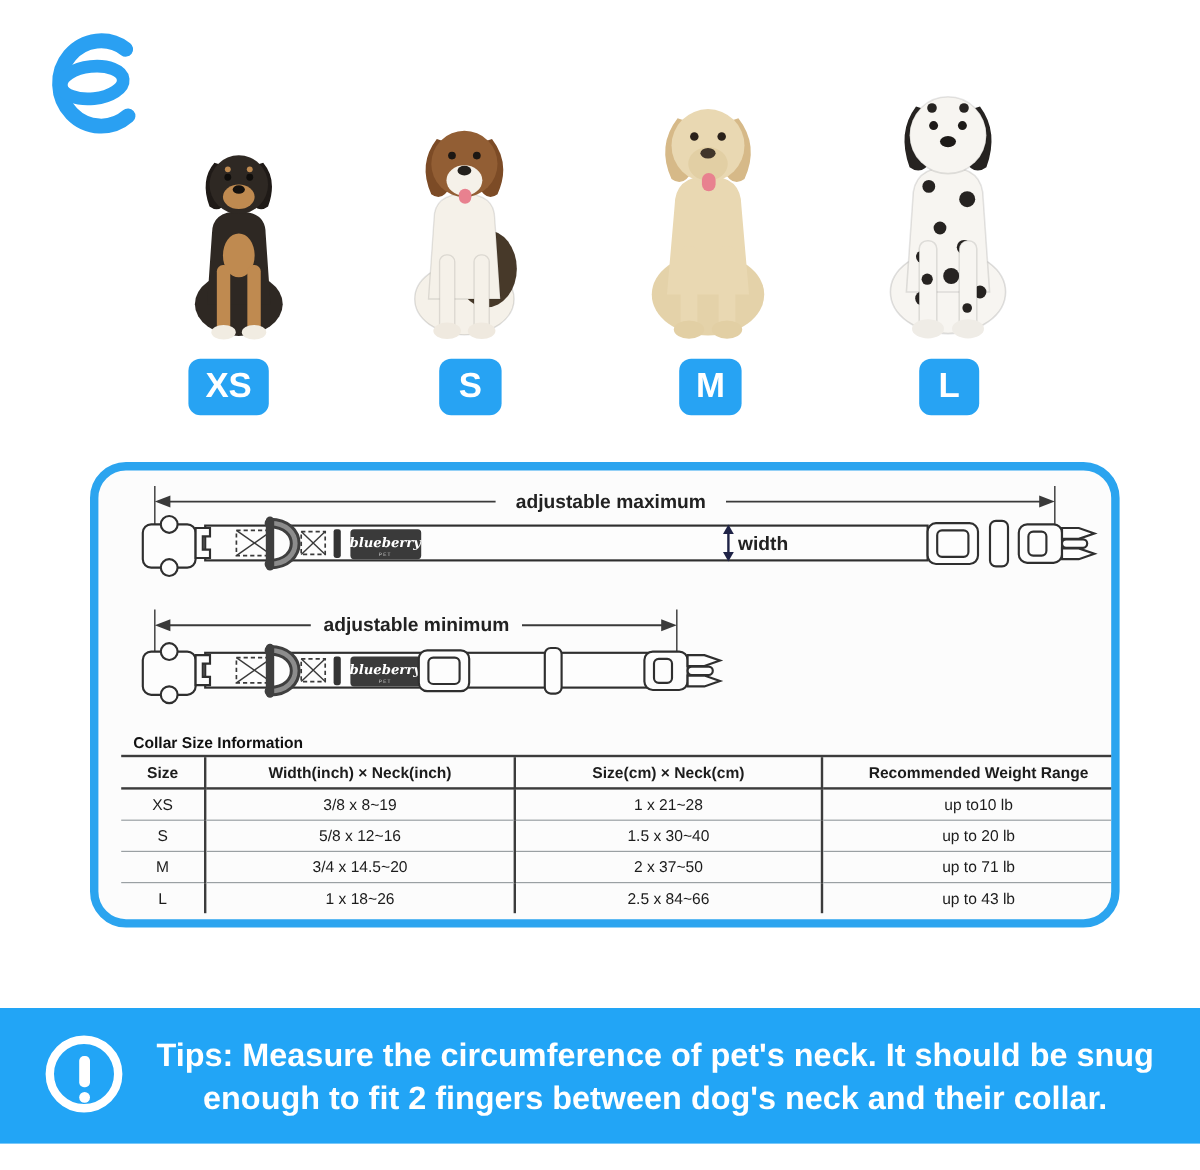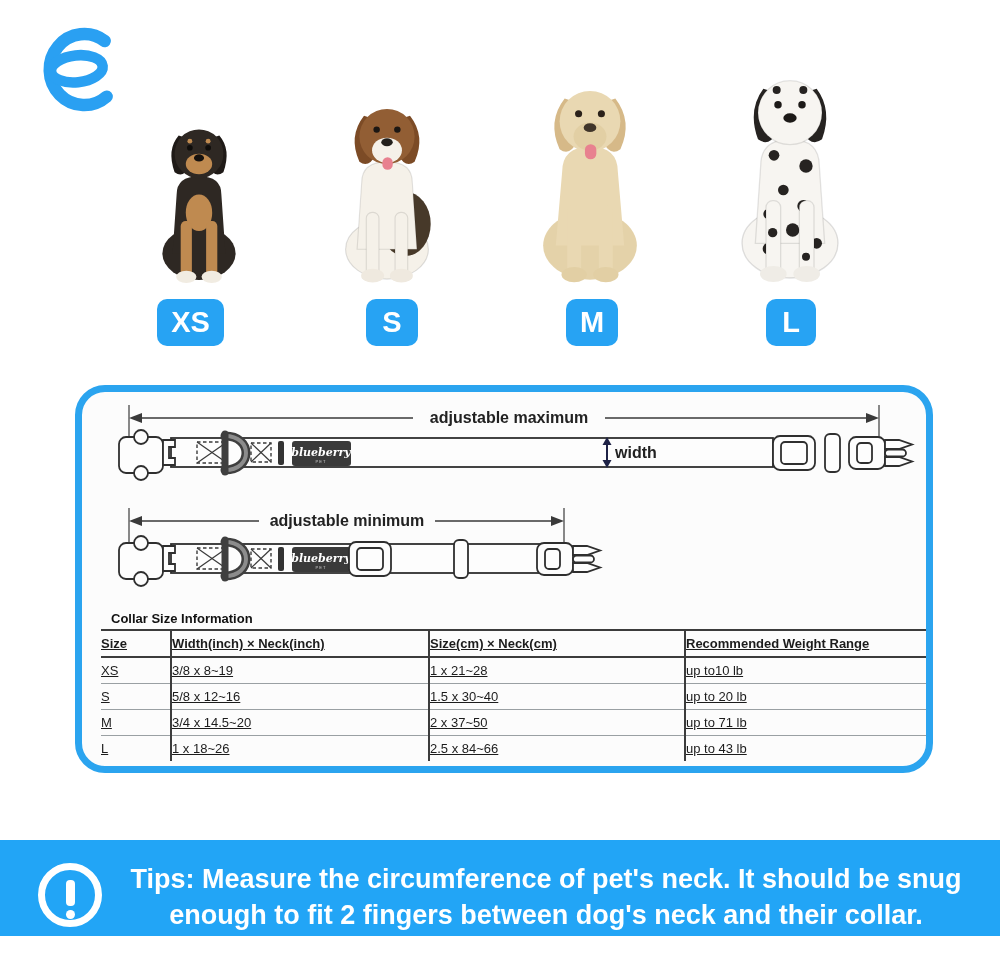--- a/index.html
+++ b/index.html
@@ -29,35 +29,35 @@
   .tick{stroke:#4a4a4a;stroke-width:1.3;}
   .dimtext{font:bold 16px "Liberation Sans",sans-serif;fill:#222222;}
   .hw{fill:#fdfdfd;stroke:#2f2f2f;stroke-width:1.8;}
   .stitch{fill:none;stroke:#3a3a3a;stroke-width:1.4;stroke-dasharray:3.5 2.5;}
   .xline{stroke:#3a3a3a;stroke-width:1.2;}
   .labeltext{font:italic bold 11px "DejaVu Serif",serif;fill:#ffffff;}
   .labelsub{font:4px "Liberation Sans",sans-serif;fill:#cccccc;letter-spacing:1px;}
 
   
   .size-table{position:absolute;left:0;top:214px;width:844px;border-collapse:collapse;table-layout:fixed;}
-  .size-table td,.size-table th{font-size:13px;color:#1c1c1c;padding:0;height:26px;text-align:left;text-decoration:underline;}
+  .size-table td,.size-table th{font-size:13px;color:#1c1c1c;padding:0;height:26px;text-align:center;}
   .tbl-title{position:absolute;left:0;top:214px;width:844px;height:25px;line-height:25px;
              font-size:13px;font-weight:bold;color:#111111;padding-left:10px;
              border-bottom:2px solid #3c3c3c;}
   .size-table{top:239px;}
   .size-table th{font-weight:bold;border-bottom:2px solid #3c3c3c;}
   .size-table td{border-top:1px solid #9aa0a3;}
   .size-table tr td:nth-child(1),.size-table tr th:nth-child(1){border-right:2px solid #3c3c3c;width:70px;}
   .size-table tr td:nth-child(2),.size-table tr th:nth-child(2){border-right:2px solid #3c3c3c;width:258px;}
   .size-table tr td:nth-child(3),.size-table tr th:nth-child(3){border-right:2px solid #3c3c3c;width:256px;}
   .size-table tr td:nth-child(4),.size-table tr th:nth-child(4){width:260px;}
   .size-table tr:first-child td{border-top:none;}
 
   
-  .banner{position:absolute;left:0;top:840px;width:1000px;height:96px;background:#22a5f6;}
+  .banner{position:absolute;left:0;top:840px;width:1000px;height:113px;background:#22a5f6;}
   .alert-ring{position:absolute;left:38px;top:23px;width:64px;height:64px;border:7px solid #ffffff;
               border-radius:50%;}
   .alert-bar{position:absolute;left:50%;top:10px;width:9px;height:26px;margin-left:-4.5px;
              background:#ffffff;border-radius:4px;}
   .alert-dot{position:absolute;left:50%;top:40px;width:9px;height:9px;margin-left:-4.5px;
              background:#ffffff;border-radius:50%;}
   .tips-text{position:absolute;left:110px;top:21px;width:872px;text-align:center;color:#ffffff;
              font-weight:bold;font-size:27px;line-height:36px;}
 </style>
 </head>

